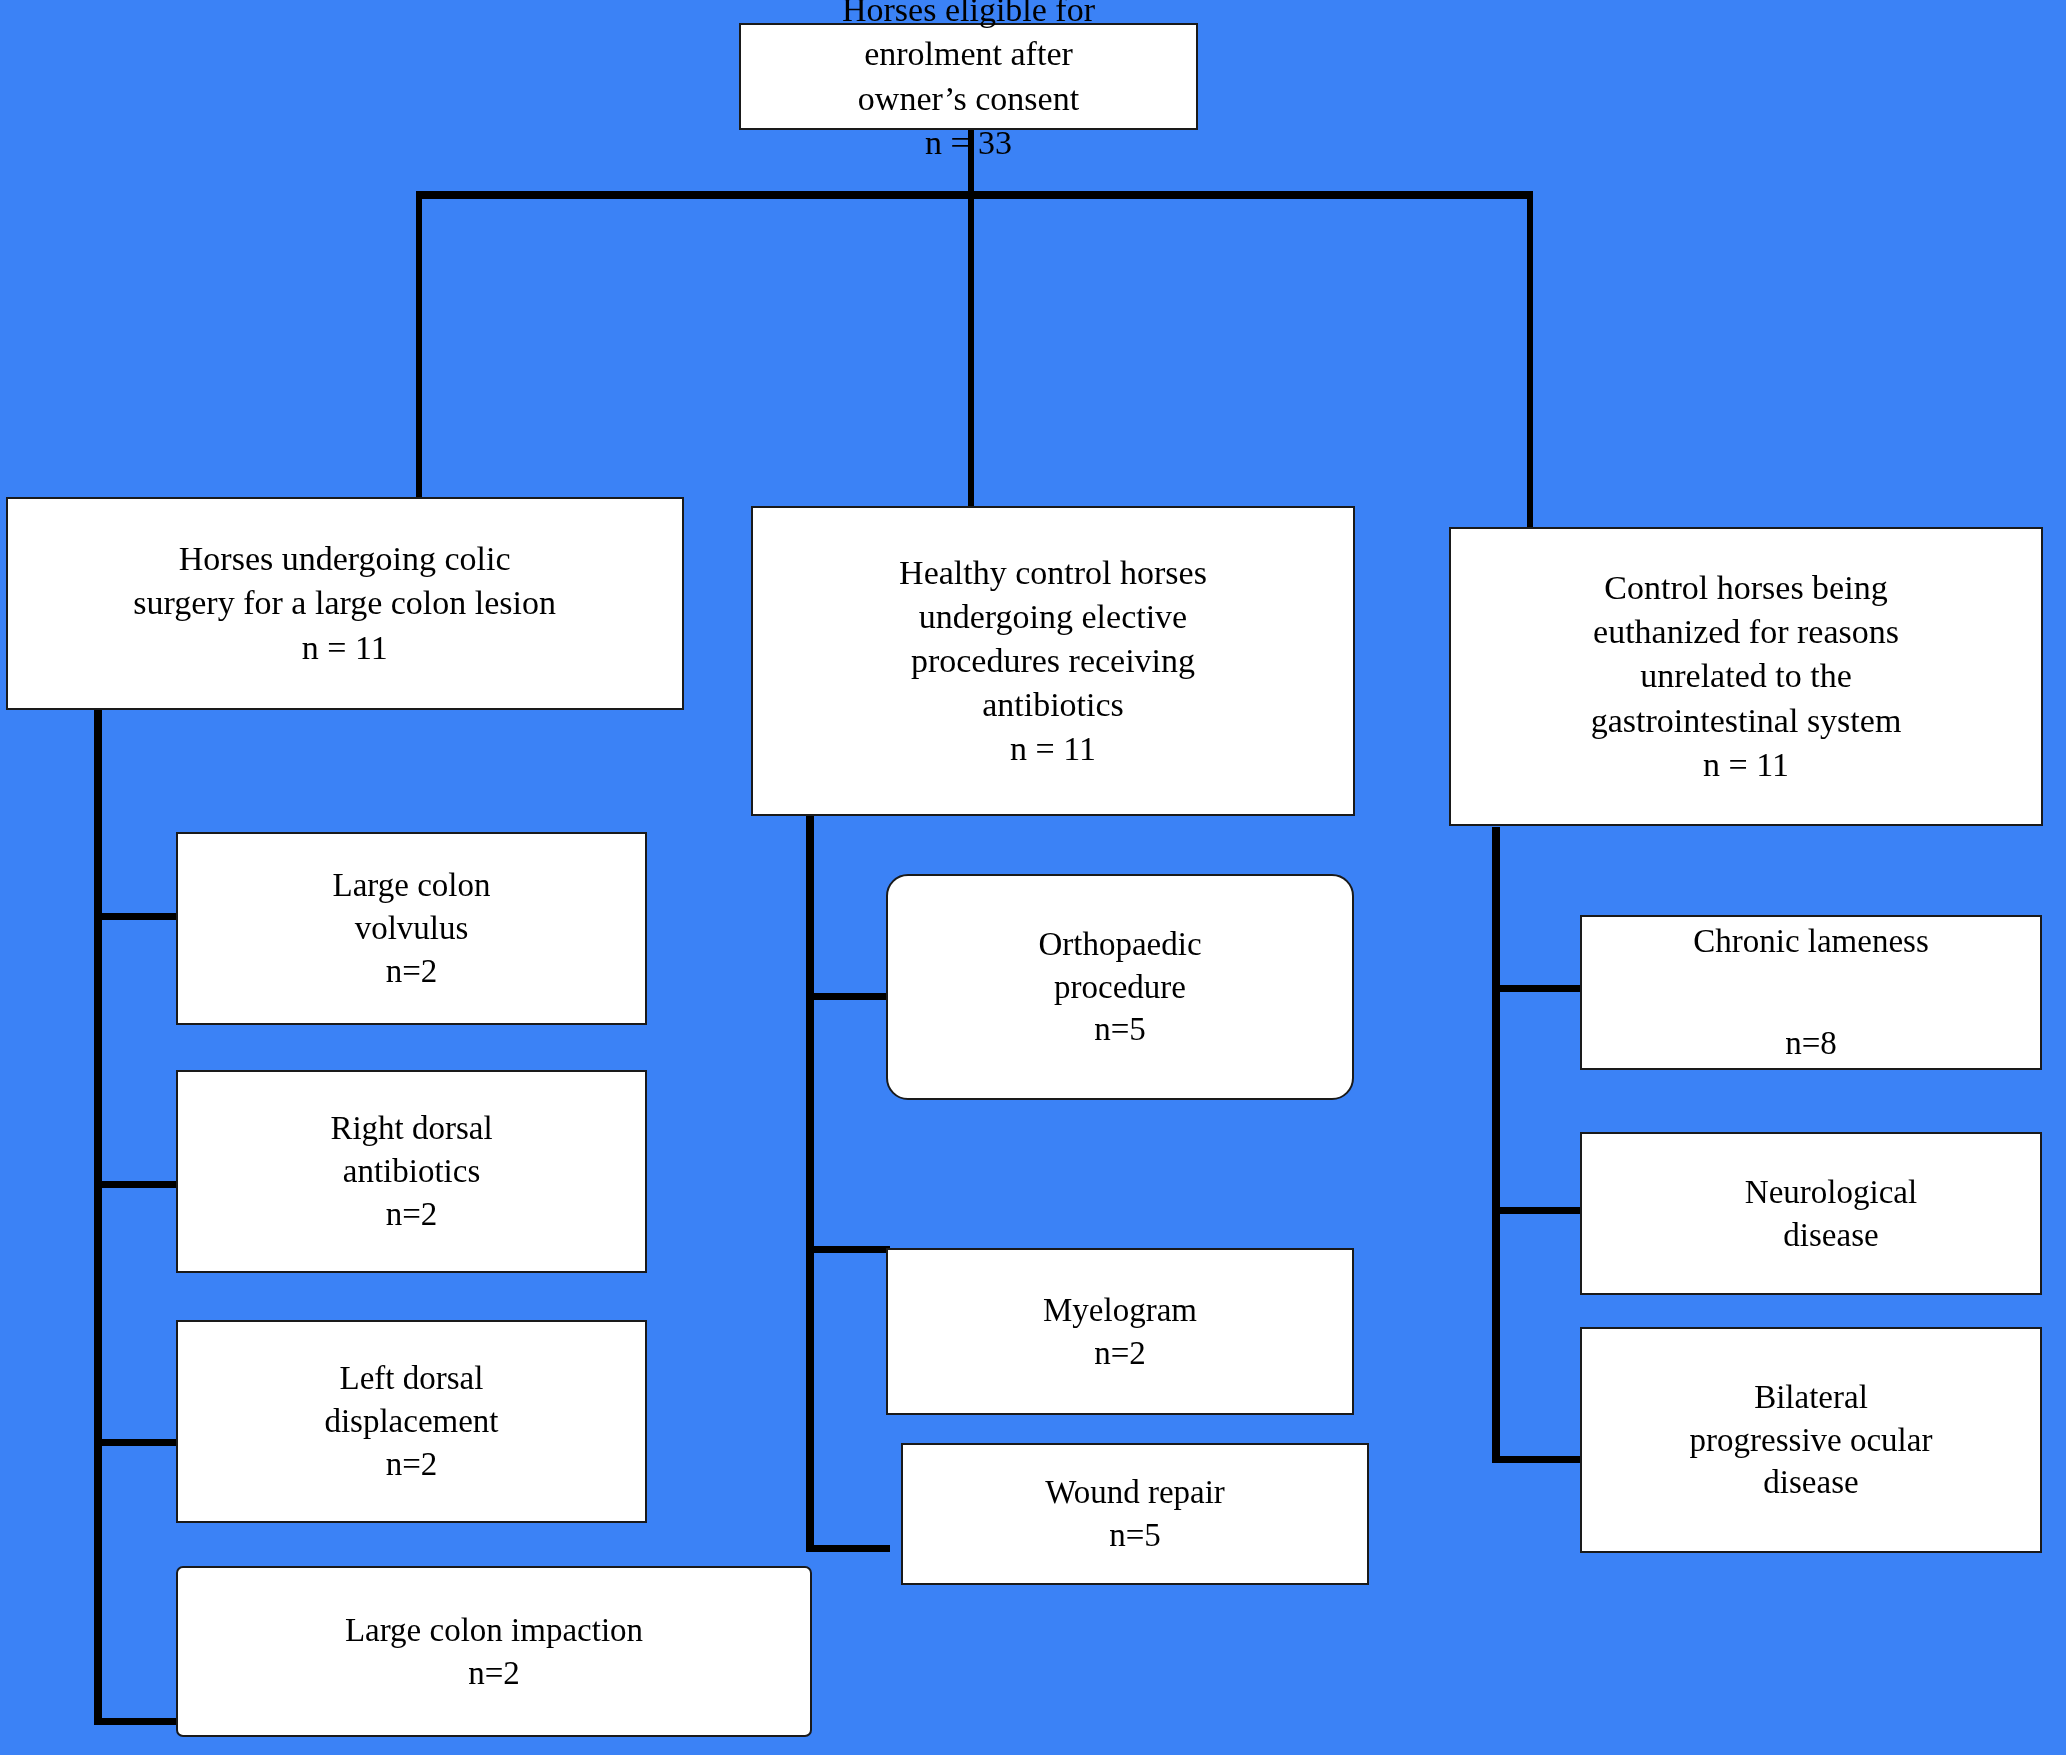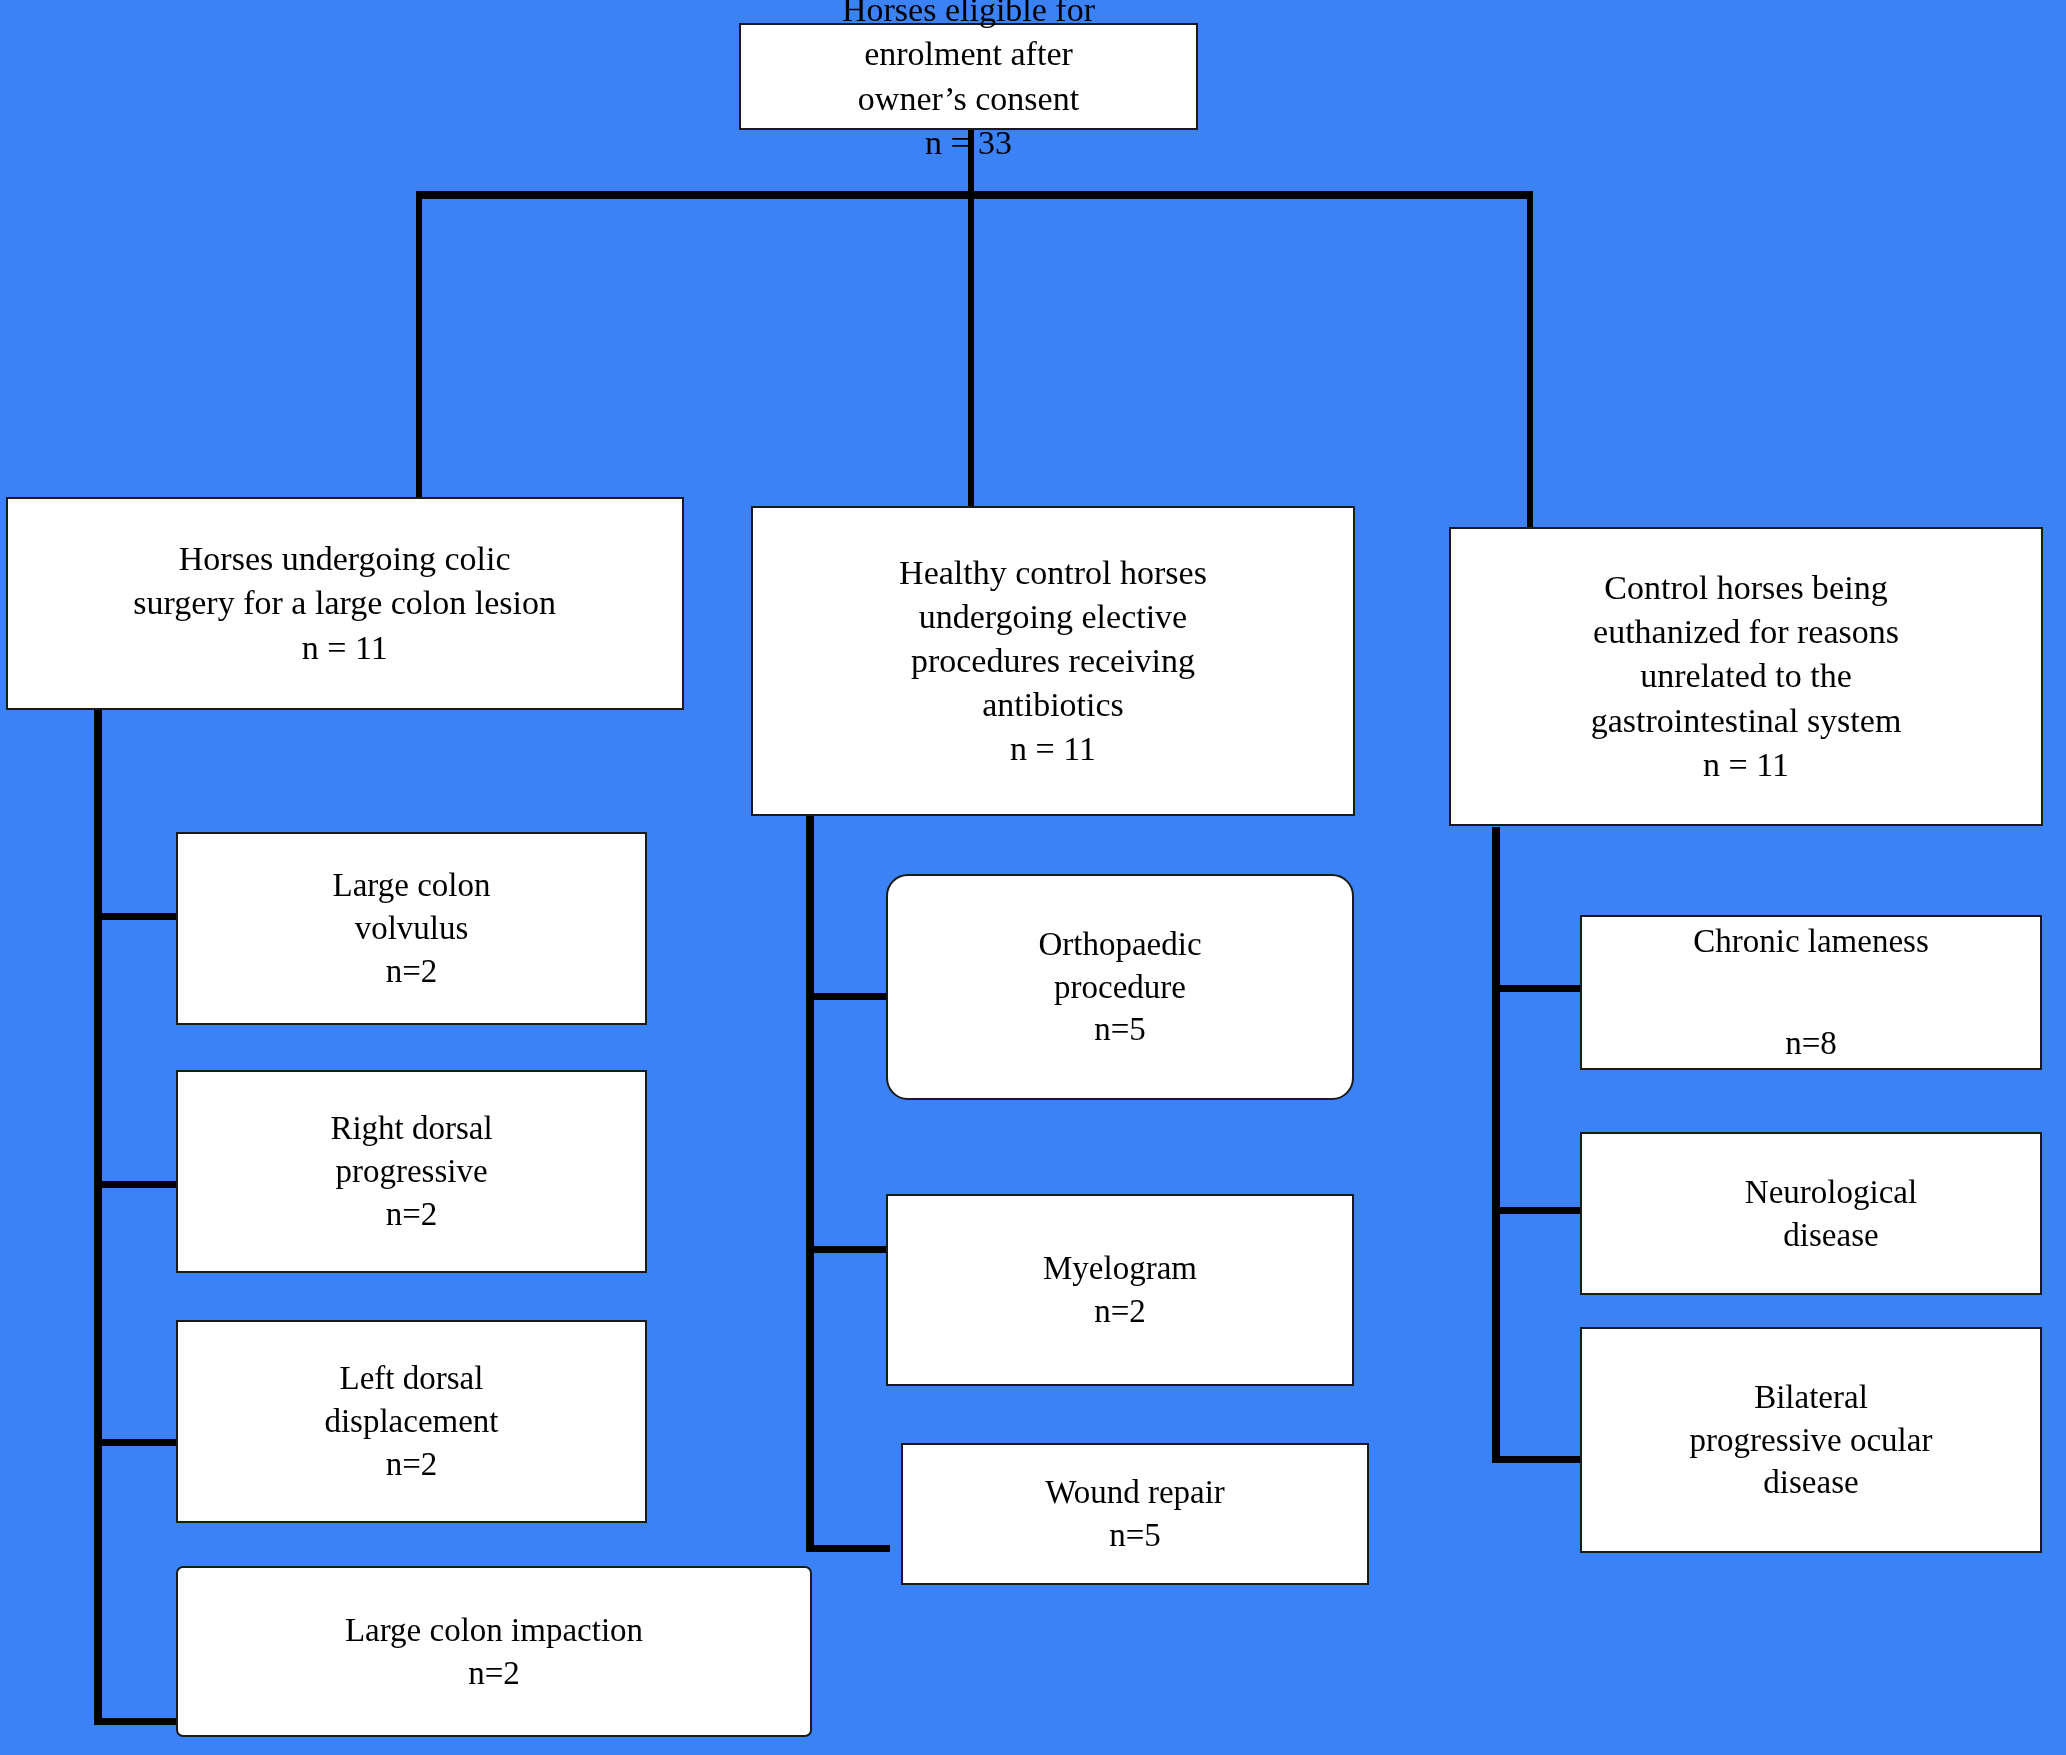--- a/index.html
+++ b/index.html
@@ -93,21 +93,21 @@
   </div>
 
   <div class="node lvl2" style="left:176px; top:832px; width:471px; height:193px;">
     <div class="body">Large colon
 volvulus</div>
     <div class="count">n=2</div>
   </div>
 
   <div class="node lvl2" style="left:176px; top:1070px; width:471px; height:203px;">
     <div class="body">Right dorsal
-progressive</div>
+antibiotics</div>
     <div class="count">n=2</div>
   </div>
 
   <div class="node lvl2" style="left:176px; top:1320px; width:471px; height:203px;">
     <div class="body">Left dorsal
 displacement</div>
     <div class="count">n=2</div>
   </div>
 
   <div class="node lvl2" style="left:176px; top:1566px; width:636px; height:171px;border-radius:7px;">
@@ -122,21 +122,21 @@
 antibiotics</div>
     <div class="count">n = 11</div>
   </div>
 
   <div class="node lvl2" style="left:886px; top:874px; width:468px; height:226px;border-radius:22px;">
     <div class="body">Orthopaedic
 procedure</div>
     <div class="count">n=5</div>
   </div>
 
-  <div class="node lvl2" style="left:886px; top:1194px; width:468px; height:192px;">
+  <div class="node lvl2" style="left:886px; top:1248px; width:468px; height:167px;">
     <div class="body">Myelogram</div>
     <div class="count">n=2</div>
   </div>
 
   <div class="node lvl2" style="left:901px; top:1443px; width:468px; height:142px;">
     <div class="body">Wound repair</div>
     <div class="count">n=5</div>
   </div>
 
   <div class="node lvl1" style="left:1449px; top:527px; width:594px; height:299px;">

